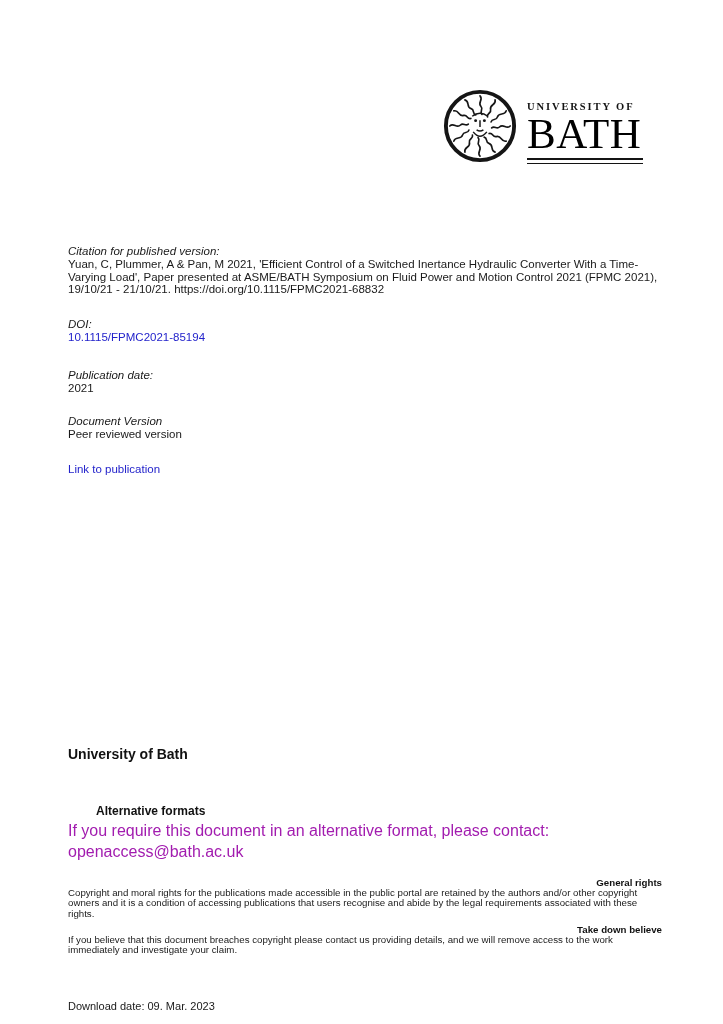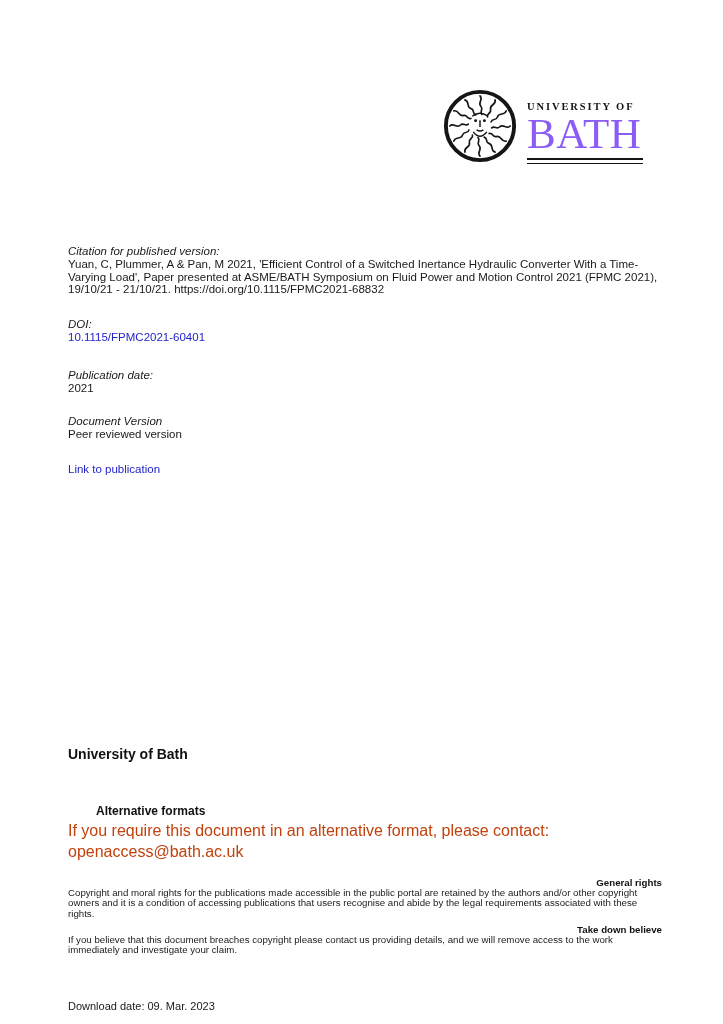--- a/index.html
+++ b/index.html
@@ -32,21 +32,21 @@
     font-size: 10.5px;
     letter-spacing: 1.9px;
     color: #141414;
     white-space: nowrap;
   }
   .bath-word {
     font-family: "Liberation Serif", serif;
     font-size: 43px;
     line-height: 0.92;
     letter-spacing: 0.5px;
-    color: #8b5cf6;
+    color: #000000;
     margin-top: 2px;
   }
   .bath-rules {
     margin-top: 4px;
     height: 6px;
     border-top: 2.5px solid #141414;
     border-bottom: 1.5px solid #141414;
   }
 
   
@@ -82,21 +82,21 @@
   .alt-formats h2 {
     font-size: 12px;
     font-weight: bold;
     color: #111;
     line-height: 20px;
     margin-left: 28px;
   }
   .alt-formats .alt-body {
     font-size: 16px;
     line-height: 20.5px;
-    color: #c2410c;
+    color: #a21caf;
   }
 
   
   .fineprint {
     position: absolute;
     left: 68px;
     width: 594px;
     font-size: 9.7px;
     line-height: 10.2px;
     color: #1a1a1a;
@@ -157,21 +157,21 @@
     </div>
   </div>
 
   <div class="meta citation-block">
     <div class="lbl">Citation for published version:</div>
     <div>Yuan, C, Plummer, A &amp; Pan, M 2021, 'Efficient Control of a Switched Inertance Hydraulic Converter With a Time-Varying Load', Paper presented at ASME/BATH Symposium on Fluid Power and Motion Control 2021 (FPMC 2021), 19/10/21 - 21/10/21. https://doi.org/10.1115/FPMC2021-68832</div>
   </div>
 
   <div class="meta doi-block">
     <div class="lbl">DOI:</div>
-    <div><a class="blue-link">10.1115/FPMC2021-60401</a></div>
+    <div><a class="blue-link">10.1115/FPMC2021-85194</a></div>
   </div>
 
   <div class="meta pubdate-block">
     <div class="lbl">Publication date:</div>
     <div>2021</div>
   </div>
 
   <div class="meta docver-block">
     <div class="lbl">Document Version</div>
     <div>Peer reviewed version</div>

